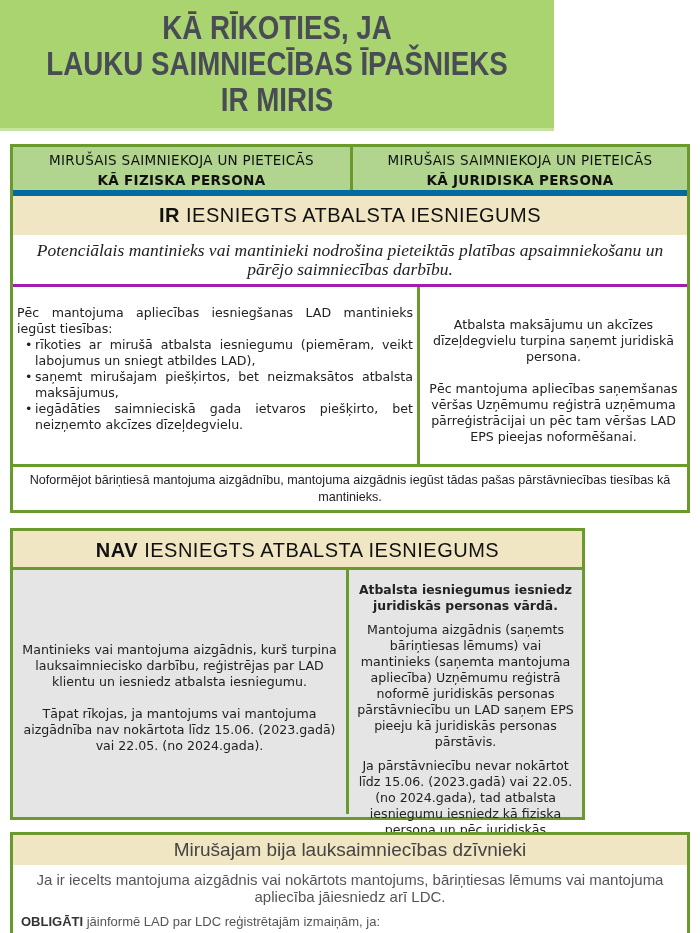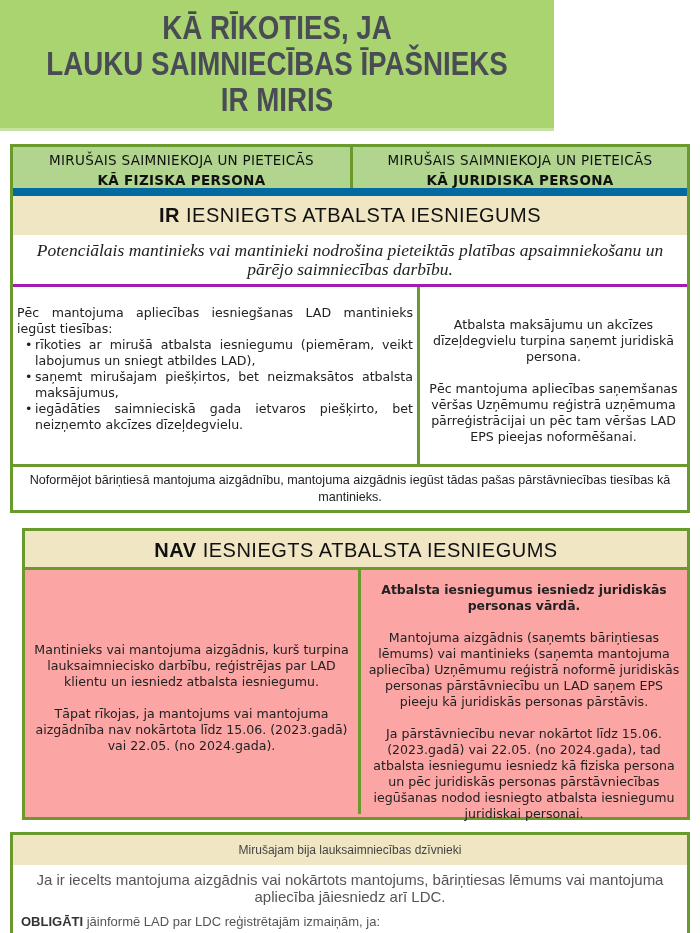--- a/index.html
+++ b/index.html
@@ -18,21 +18,21 @@
   .banner .t1 { padding-top: 10px; }
   .banner .sub {
     font-family: "Liberation Serif", serif; font-style: italic; color: #494c55;
     font-size: 19px; line-height: 19px; width: 600px; margin: 0 auto;
   }
 
   .box1 {
     position: absolute; left: 10px; top: 144px; width: 680px; height: 369px;
     border: 3px solid #6a9a2c; background: #fff;
   }
-  .hdr-row { display: flex; height: 49px; background: #b1d48f; border-bottom: 8px solid #0369a1; }
+  .hdr-row { display: flex; height: 49px; background: #b1d48f; border-bottom: 6px solid #0369a1; }
   .hdr-cell {
     width: 50%; text-align: center; font-size: 13.5px; line-height: 20px; padding-top: 3px;
     color: #111; letter-spacing: 0.3px;
   }
   .hdr-cell + .hdr-cell { border-left: 3px solid #6a9a2c; }
   .hdr-cell b { font-weight: bold; }
 
   .band {
     background: #f0e6c4; text-align: center; font-size: 20px; color: #111;
     font-family: "Liberation Sans", sans-serif; letter-spacing: 0.5px;
@@ -51,40 +51,40 @@
     flex: 1; border-left: 3px solid #6a9a2c; font-size: 12.6px; line-height: 16px;
     text-align: center; padding: 30px 8px 0 8px;
   }
   .col-l ul { list-style: none; padding-left: 12px; }
   .col-l li { position: relative; padding-left: 6px; }
   .col-l li::before { content: "•"; position: absolute; left: -4px; top: 0; }
   .col-r p + p { margin-top: 16px; }
   .foot1 { text-align: center; font-size: 12.6px; line-height: 16.5px; padding-top: 5px; font-family: "Liberation Sans", sans-serif; }
 
   .box2 {
-    position: absolute; left: 22px; top: 528px; width: 668px; height: 292px;
-    border: 3px solid #6a9a2c; background: #fca5a5;
+    position: absolute; left: 10px; top: 528px; width: 575px; height: 292px;
+    border: 3px solid #6a9a2c; background: #e5e5e5;
   }
   .box2 .band { height: 39px; line-height: 39px; border-bottom: 3px solid #6a9a2c; }
   .box2 .two-col { height: 244px; border-bottom: none; }
   .box2 .col-l {
     width: 333px; text-align: center; padding: 72px 6px 0 6px; font-size: 12.6px; line-height: 16px;
   }
   .box2 .col-l p + p { margin-top: 16px; }
   .box2 .col-r { padding: 12px 6px 0 6px; }
-  .box2 .col-r p + p { }
+  .box2 .col-r p + p { margin-top: 8px; }
   .box2 .col-r p.bold { font-weight: bold; font-size: 12.4px; }
 
   .box3 {
     position: absolute; left: 10px; top: 832px; width: 680px; height: 120px;
     border: 3px solid #6a9a2c; background: #fff;
   }
   .box3 .band3 {
     background: #f0e6c4; text-align: center; height: 30px; line-height: 30px;
-    font-family: "Liberation Sans", sans-serif; font-size: 12px; color: #444;
+    font-family: "Liberation Sans", sans-serif; font-size: 19px; color: #444;
   }
   .box3 .p1 {
     font-family: "Liberation Sans", sans-serif; font-size: 15px; line-height: 17px;
     color: #555; text-align: center; padding: 6px 20px 0 20px;
   }
   .box3 .p2 {
     font-family: "Liberation Sans", sans-serif; font-size: 13px; line-height: 17px;
     color: #555; padding: 8px 0 0 8px;
   }
   .box3 .p2 b { color: #333; }

